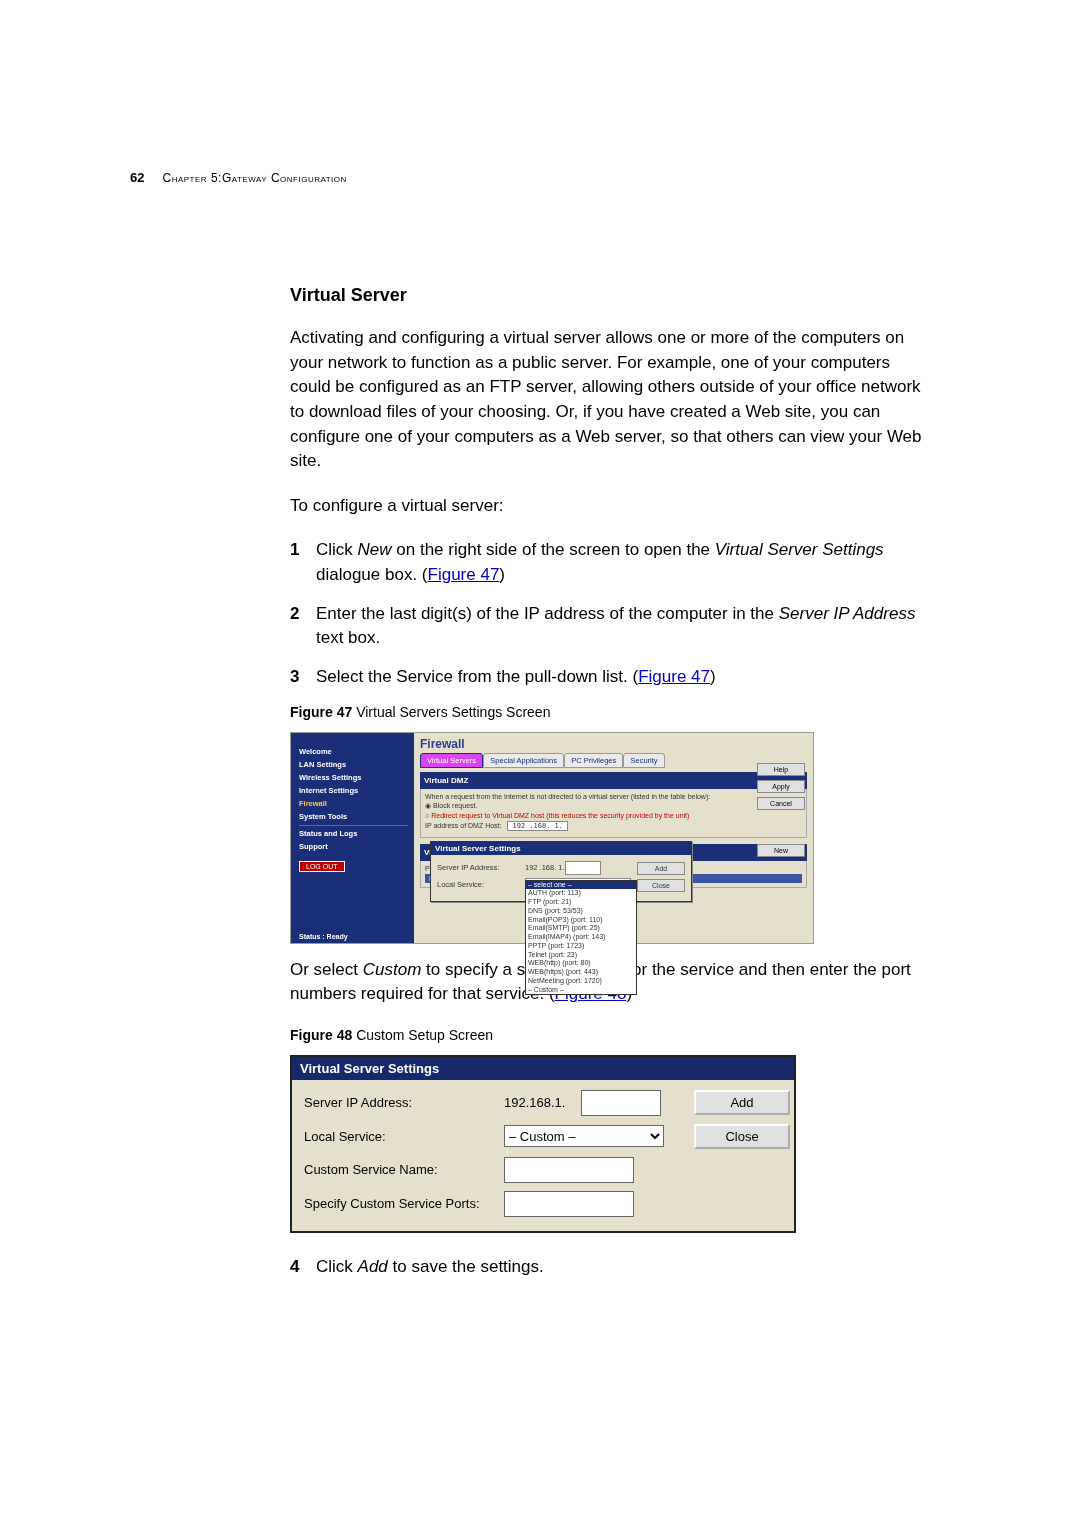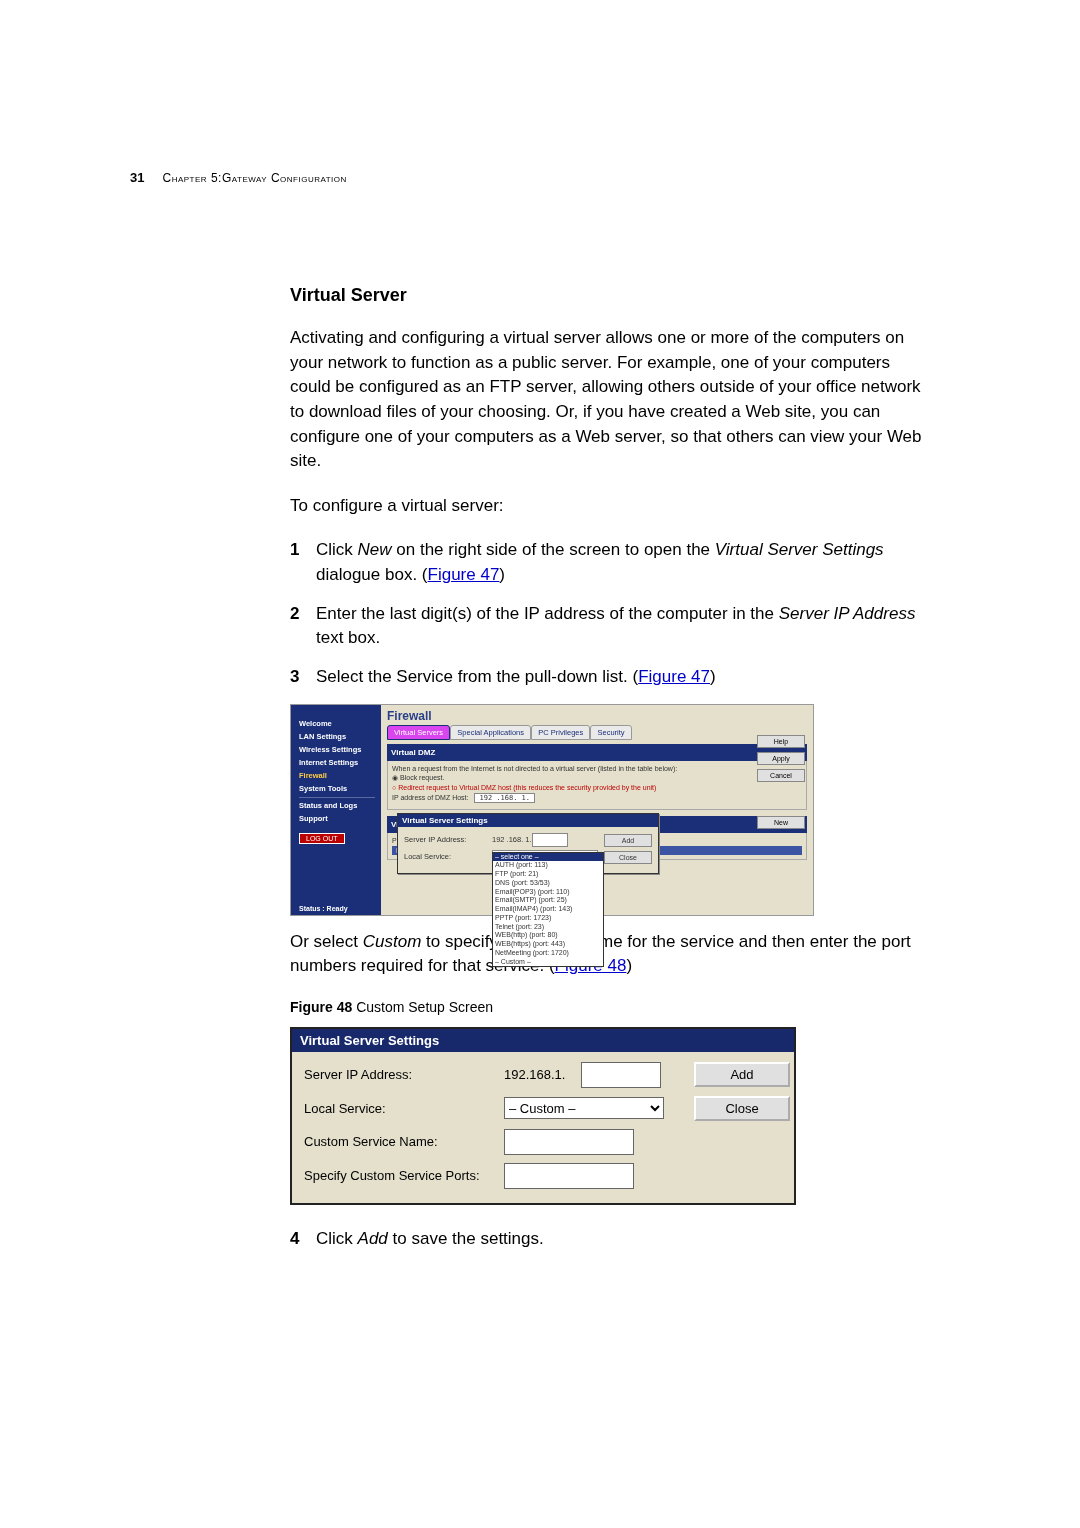--- a/index.html
+++ b/index.html
@@ -75,21 +75,21 @@
   .fig47 {
     width: 522px;
     height: 210px;
     background: #e4e0cc;
     border: 1px solid #999;
     font-size: 8px;
     position: relative;
     display: flex;
   }
   .fig47-left {
-    width: 90px;
+    width: 123px;
     background: #1a2f77;
     color: #fff;
     padding: 14px 6px 6px 8px;
     box-sizing: border-box;
   }
   .fig47-left .nav-item {
     margin-bottom: 4px;
     font-weight: bold;
     font-size: 7.5px;
     white-space: nowrap;
@@ -243,21 +243,21 @@
   .fig48 .prefix {
     display:flex; align-items:center; gap:16px;
   }
 </style>
 </head>
 <body>
 
 <div class="page">
 
   <div class="header-line">
-    <span class="page-number">31</span>
+    <span class="page-number">62</span>
     <span class="chap-prefix">Chapter 5: </span>
     <span class="chap-prefix">Gateway Configuration</span>
   </div>
 
   <div class="body-col">
 
     <h3 class="section-title">Virtual Server</h3>
 
     <p>Activating and configuring a virtual server allows one or more of the computers on your network to function as a public server. For example, one of your computers could be configured as an FTP server, allowing others outside of your office network to download files of your choosing. Or, if you have created a Web site, you can configure one of your computers as a Web server, so that others can view your Web site.</p>
 
@@ -271,20 +271,23 @@
       <div class="list-item">
         <span class="num">2</span>
         <span>Enter the last digit(s) of the IP address of the computer in the </span><span class="italic">Server IP Address</span><span> text box.</span>
       </div>
       <div class="list-item">
         <span class="num">3</span>
         <span>Select the Service from the pull-down list. (</span><a href="#" class="figlink">Figure 47</a><span>)</span>
       </div>
     </div>
 
+    <div class="figcap">
+      <span class="fb">Figure 47</span><span>   Virtual Servers Settings Screen</span>
+    </div>
 
     <div class="fig47">
       <div class="fig47-left">
         <div class="nav-item">Welcome</div>
         <div class="nav-item">LAN Settings</div>
         <div class="nav-item">Wireless Settings</div>
         <div class="nav-item">Internet Settings</div>
         <div class="nav-item" style="color:#ffcc44">Firewall</div>
         <div class="nav-item">System Tools</div>
         <div class="sep"></div>

